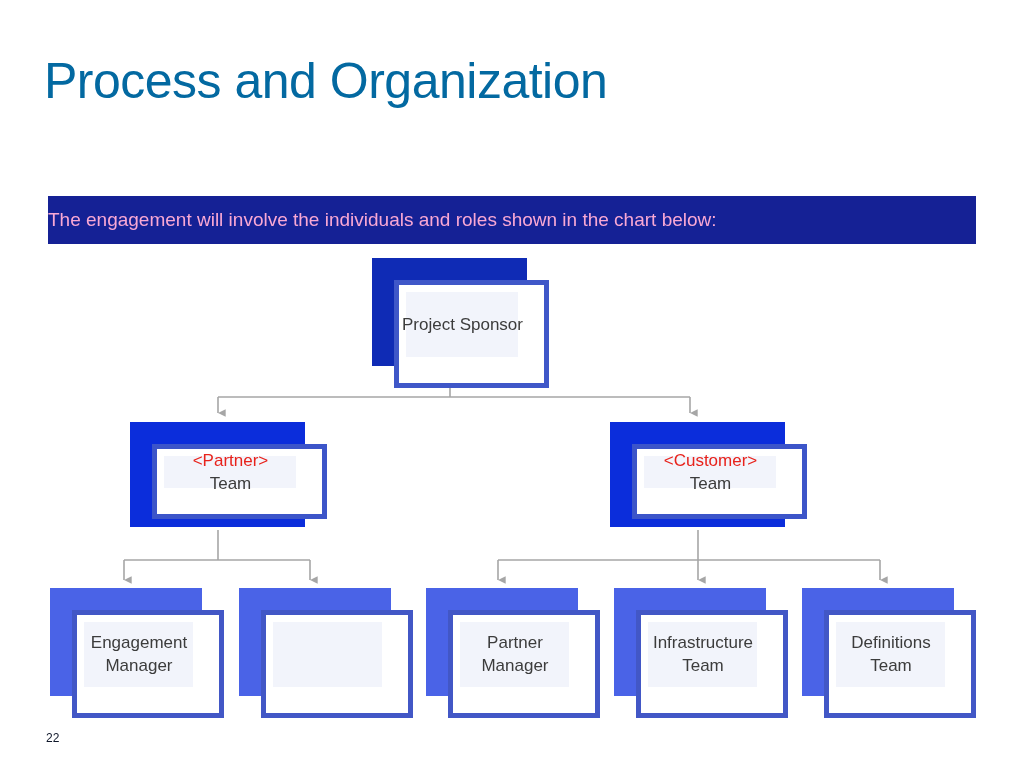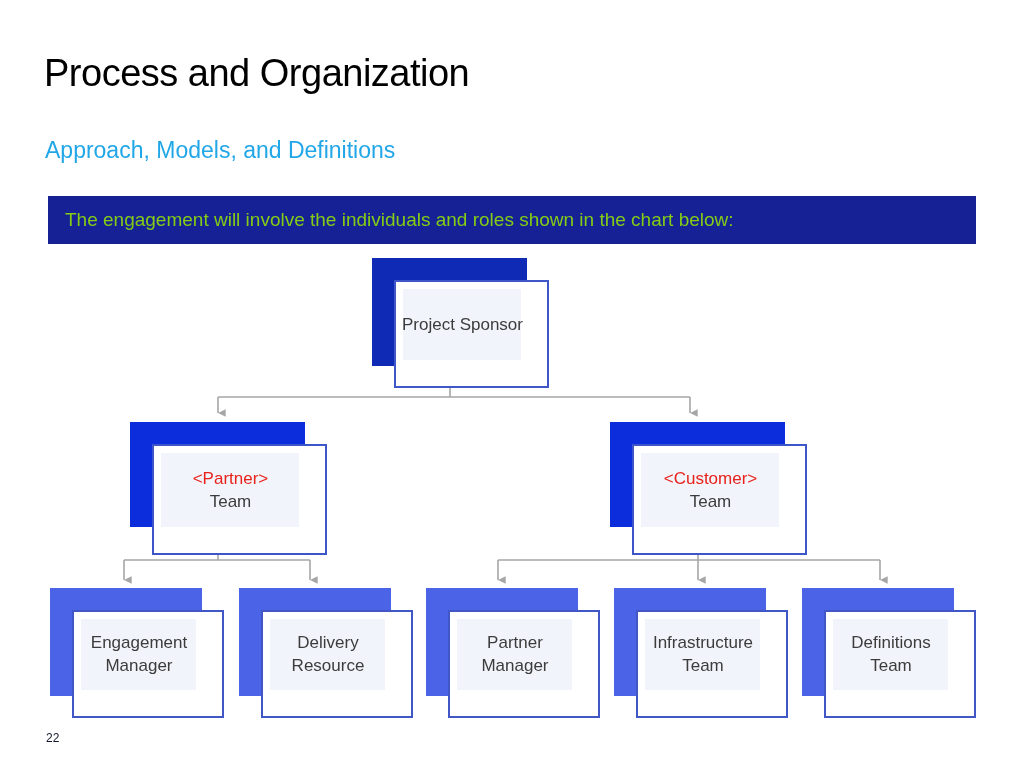--- a/index.html
+++ b/index.html
@@ -17,24 +17,24 @@
     width: 1024px;
     height: 768px;
     background: #ffffff;
   }
 
   
   #page-title {
     position: absolute;
     left: 44px;
     top: 52px;
-    font-size: 38px;
+    font-size: 50px;
     font-weight: 400;
     letter-spacing: -0.5px;
-    color: #000000;
+    color: #0369a1;
     white-space: nowrap;
   }
 
   #page-subtitle {
     position: absolute;
     left: 45px;
     top: 137px;
     font-size: 23px;
     font-weight: 400;
     color: #21a7e8;
@@ -46,24 +46,23 @@
     position: absolute;
     left: 48px;
     top: 196px;
     width: 928px;
     height: 48px;
     background: #152195;
     display: flex;
     align-items: center;
   }
   #callout-banner .callout-text {
-    color: #84cc16;
+    color: #f9a8d4;
     font-size: 19px;
     font-weight: 400;
-    padding-left: 17px;
     white-space: nowrap;
   }
 
   
   #org-chart {
     position: absolute;
     left: 0;
     top: 0;
     width: 1024px;
     height: 768px;
@@ -92,21 +91,21 @@
     background: #2c48e0;
   }
   
   .node .card {
     position: absolute;
     left: 22px;
     top: 22px;
     width: 154px;
     height: 110px;
     background: #ffffff;
-    border: 2px solid #c2410c;
+    border: 5px solid #c2410c;
     display: flex;
     align-items: center;
     justify-content: center;
   }
   
   .node .inner {
     position: absolute;
     left: 7px;
     top: 7px;
     right: 26px;
@@ -131,21 +130,21 @@
   #node-project-sponsor { left: 372px; top: 258px; }
   #node-project-sponsor .plate { background: #0f2bb5; width: 155px; height: 108px; }
   #node-project-sponsor .card  { background: #ffffff; border-color: #3f57c8; width: 155px; height: 108px; }
 
   
   #node-partner-team  { left: 130px; top: 422px; }
   #node-customer-team { left: 610px; top: 422px; }
   #node-partner-team .plate,
   #node-customer-team .plate { background: #0b2ddb; width: 175px; height: 105px; }
   #node-partner-team .card,
-  #node-customer-team .card  { width: 175px; height: 111px; border-color: #3c55c9; }
+  #node-customer-team .card  { width: 175px; height: 75px; border-color: #3c55c9; }
 
   
   .leaf { top: 588px; }
   .leaf .plate { background: #4a63e7; width: 152px; height: 108px; }
   .leaf .card  { width: 152px; height: 108px; border-color: #4257c6; }
 
   #node-engagement-manager { left: 50px; }
   #node-delivery-resource  { left: 239px; }
   #node-project-manager    { left: 426px; }
   #node-infrastructure-team{ left: 614px; }
@@ -159,21 +158,20 @@
     font-size: 12px;
     color: #0f172a;
   }
 </style>
 </head>
 <body>
 
 <div id="slide">
 
   <div id="page-title">Process and Organization</div>
-  <div id="page-subtitle">Approach, Models, and Definitions</div>
 
   <div id="callout-banner">
     <span class="callout-text">The engagement will involve the individuals and roles shown in the chart below:</span>
   </div>
 
   <div id="org-chart">
 
     <svg id="connector-layer" viewBox="0 0 1024 768" width="1024" height="768" xmlns="http://www.w3.org/2000/svg">
       <defs>
         <marker id="arrow" viewBox="0 0 10 10" refX="5" refY="9" markerWidth="6" markerHeight="6" orient="auto-start-reverse">
@@ -245,24 +243,20 @@
           <span>Engagement</span><br>
           <span>Manager</span>
         </div>
       </div>
     </div>
 
     <div class="node leaf" id="node-delivery-resource">
       <div class="plate"></div>
       <div class="card">
         <div class="inner"></div>
-        <div class="label">
-          <span>Delivery</span><br>
-          <span>Resource</span>
-        </div>
       </div>
     </div>
 
     <div class="node leaf" id="node-project-manager">
       <div class="plate"></div>
       <div class="card">
         <div class="inner"></div>
         <div class="label">
           <span>Partner</span><br>
           <span>Manager</span>

